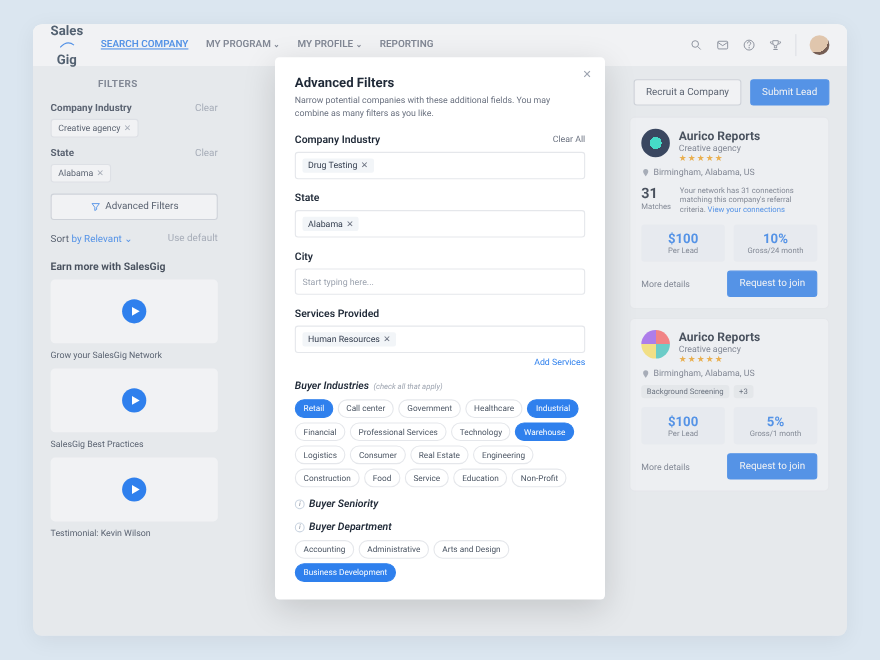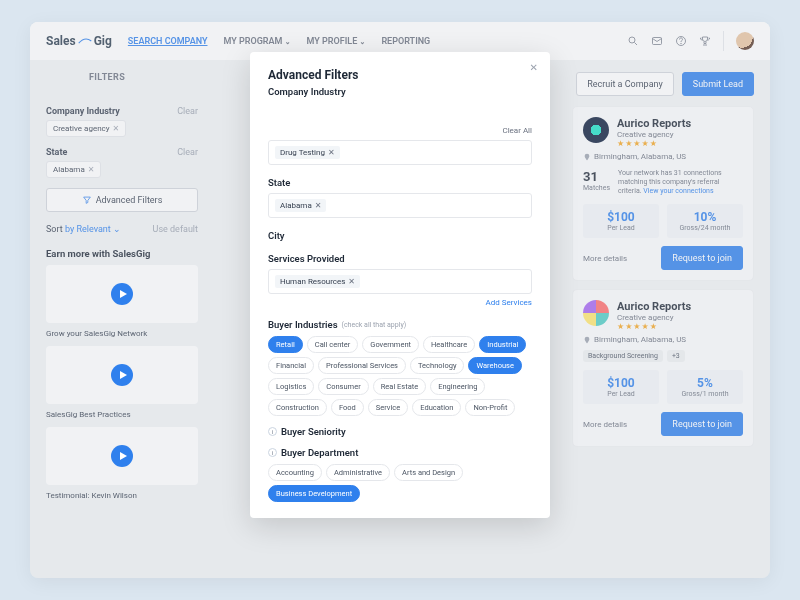--- a/index.html
+++ b/index.html
@@ -1,35 +1,35 @@
 <!DOCTYPE html>
 <html><head>
 <meta charset="utf-8">
 <style>
   * { box-sizing: border-box; margin: 0; padding: 0; font-family: -apple-system, BlinkMacSystemFont, "Segoe UI", Roboto, Arial, sans-serif; }
   body { background: #dbe6f0; width: 800px; height: 600px; overflow: hidden; display: flex; align-items: center; justify-content: center; }
   .viewport { background: #f0f3f5; width: 740px; height: 556px; border-radius: 8px; box-shadow: 0 4px 20px rgba(0,0,0,0.06); position: relative; overflow: hidden; }
   .backdrop { position:absolute; inset:0; background: rgba(200,205,212,0.25); z-index:1; pointer-events:none;}
   
   .topnav { height: 38px; background: #fff; display:flex; align-items:center; padding: 0 16px; gap: 16px; font-size: 9px; font-weight:600; color:#6b7280; }
-  .logo { font-size: 12px; font-weight:700; color:#2c3e50; display:flex; align-items:center; gap:2px;}
+  .logo { font-size: 12px; font-weight:700; color:#2c3e50; display:flex; align-items:center; gap:2px;flex-direction:column;}
   .logo .gig { color:#2c3e50;}
   .logo-swoosh{ width:14px;height:8px;}
   .nav-item { color:#6b7280; cursor:pointer;}
   .nav-item.active { color:#2f80ed;text-decoration:underline; }
   .nav-spacer{flex:1;}
   .nav-icons{ display:flex; align-items:center; gap:12px; color:#6b7280; }
   .nav-icons svg{ width:12px;height:12px; stroke:#6b7280; fill:none; stroke-width:1.6;}
   .divider{ width:1px;height:20px;background:#e5e7eb;}
   .avatar{ width:18px;height:18px;border-radius:50%; background: radial-gradient(circle at 35% 30%, #e8c4a0 0 60%, #5a3a2a 60%);}
 
   
   .page{ display:flex; padding: 12px 16px; gap: 14px; height: calc(100% - 38px);}
   .sidebar{ width: 152px; font-size:9px; color:#4b5563;}
-  .sidebar h4{ font-size:9px; color:#6b7280; letter-spacing:.4px; margin-bottom:24px;padding-left:43px;}
+  .sidebar h4{ font-size:9px; color:#6b7280; letter-spacing:.4px; margin-bottom:12px;padding-left:43px;}
   .filter-group{ margin-bottom:10px;}
   .filter-head{ display:flex; justify-content:space-between; font-size:9px; color:#374151; margin-bottom:4px;}
   .filter-head .clear{ color:#9ca3af;}
   .chip{ display:inline-flex; align-items:center; gap:3px; background:#fff; border:1px solid #e5e7eb; padding:3px 6px; border-radius:3px; font-size:8px; color:#374151;}
   .chip .x{ color:#9ca3af; font-size:8px;}
   .adv-btn{ margin-top:6px; width:100%; display:flex; align-items:center; justify-content:center; gap:4px; background:#fff; border:1px solid #d1d5db; border-radius:3px; padding:6px; font-size:9px; color:#374151;}
   .adv-btn svg{ width:10px;height:10px; stroke:#2f80ed; fill:none; stroke-width:2;}
   .sort-row{ display:flex; justify-content:space-between; font-size:9px; margin:12px 0 14px;}
   .sort-row .lbl{ color:#374151;}
   .sort-row .val{ color:#2f80ed;}
@@ -70,28 +70,28 @@
   
   .modal{ position:absolute; z-index:5; left:50%; top:30px; transform:translateX(-50%); width:300px; background:#fff; border-radius:4px; box-shadow:0 8px 30px rgba(0,0,0,0.15); padding:16px 18px; font-size:9px; color:#374151; max-height:520px; overflow-y:auto;}
   .modal::-webkit-scrollbar{width:3px;}
   .modal::-webkit-scrollbar-thumb{background:#d1d5db;border-radius:2px;}
   .modal-close{ position:absolute; top:10px; right:12px; font-size:10px; color:#9ca3af; cursor:pointer;}
   .modal h3{ font-size:12px; font-weight:700; color:#1f2937; margin-bottom:4px;}
   .modal-sub{ font-size:8px; color:#6b7280; margin-bottom:14px; line-height:1.4;}
   .m-field{ margin-bottom:12px;}
   .m-head{ display:flex; justify-content:space-between; margin-bottom:5px;}
   .m-label{ font-size:9.5px; font-weight:600; color:#1f2937;}
-  .m-clear{ font-size:8px; color:#6b7280;margin-top:40px;}
+  .m-clear{ font-size:8px; color:#6b7280;}
   .m-input{ width:100%; border:1px solid #e5e7eb; border-radius:3px; padding:5px 6px; display:flex; gap:4px; flex-wrap:wrap; min-height:24px; align-items:center;}
   .m-input input{ border:none; outline:none; font-size:8px; flex:1; color:#374151;}
   .m-input input::placeholder{ color:#9ca3af;}
   .m-chip{ display:inline-flex; align-items:center; gap:3px; background:#f2f5f8; padding:2px 5px; border-radius:2px; font-size:8px; color:#374151;}
   .m-chip .x{ color:#6b7280; font-size:8px;}
   .add-link{ text-align:right; font-size:8px; color:#2f80ed; margin-top:4px;}
-  .section{ font-size:9.5px; font-weight:600; color:#1f2937; margin:10px 0 6px; display:flex; align-items:center; gap:4px;}
+  .section{ font-size:9.5px; font-weight:600; color:#1f2937; margin:10px 0 6px; display:flex; align-items:center; gap:4px;font-style:italic;}
   .section .hint{ font-size:7px; color:#9ca3af; font-weight:400;}
   .section .info{ width:9px;height:9px;border:1px solid #cbd5e1;border-radius:50%;font-size:6px;color:#9ca3af;display:inline-flex;align-items:center;justify-content:center;}
   .pills{ display:flex; flex-wrap:wrap; gap:4px;}
   .pill{ font-size:7.5px; padding:3px 7px; border-radius:9px; border:1px solid #e5e7eb; background:#fff; color:#4b5563;}
   .pill.on{ background:#2f80ed; color:#fff; border-color:#2f80ed;}
 </style>
 </head>
 <body>
 
 <div class="viewport">
@@ -268,20 +268,21 @@
         </div>
       </div>
     </div>
   </div>
 
   <div class="backdrop"></div>
 
   <div class="modal">
     <span class="modal-close">✕</span>
     <h3>Advanced Filters</h3>
+    <div class="modal-sub">Narrow potential companies with these additional fields.  You may combine as many filters as you like.</div>
 
     <div class="m-field">
       <div class="m-head">
           <span class="m-label">Company Industry</span>
           <span class="m-clear">Clear All</span>
         </div>
       <div class="m-input">
         <span class="m-chip">
             <span>Drug Testing</span>
             <span class="x">✕</span>
@@ -297,20 +298,23 @@
         <span class="m-chip">
             <span>Alabama</span>
             <span class="x">✕</span>
           </span>
       </div>
     </div>
 
     <div class="m-field">
       <div class="m-head">
           <span class="m-label">City</span>
+        </div>
+      <div class="m-input">
+          <input placeholder="Start typing here..." style="">
         </div>
     </div>
 
     <div class="m-field">
       <div class="m-head">
           <span class="m-label">Services Provided</span>
         </div>
       <div class="m-input">
         <span class="m-chip">
             <span>Human Resources</span>

